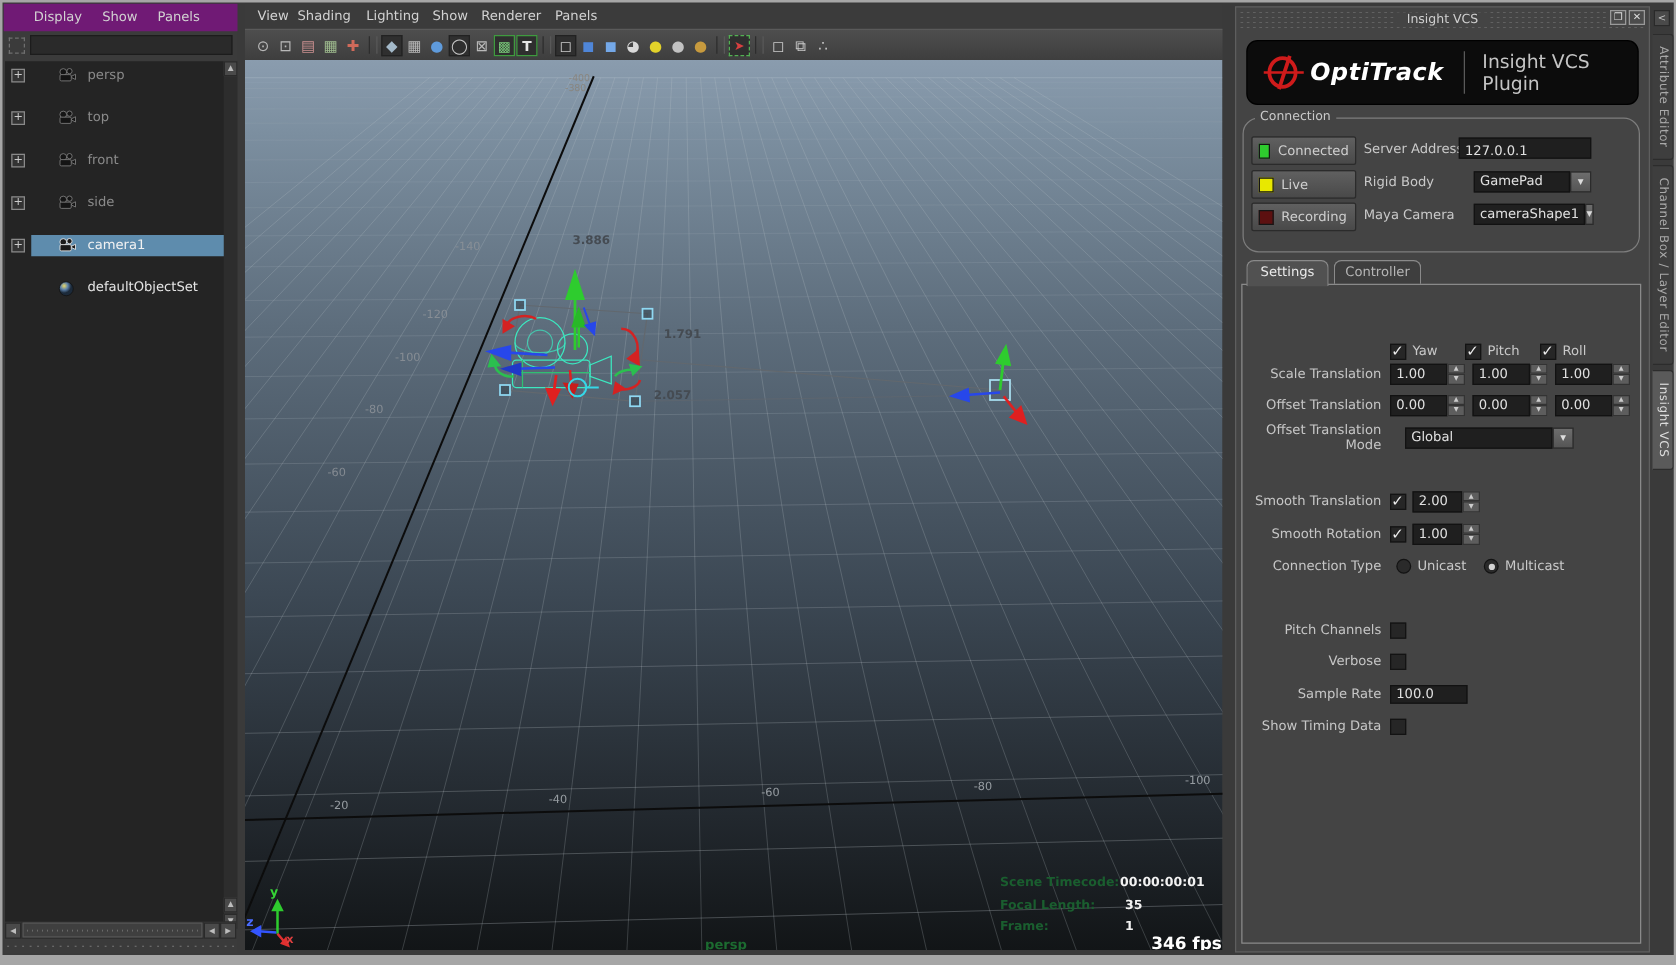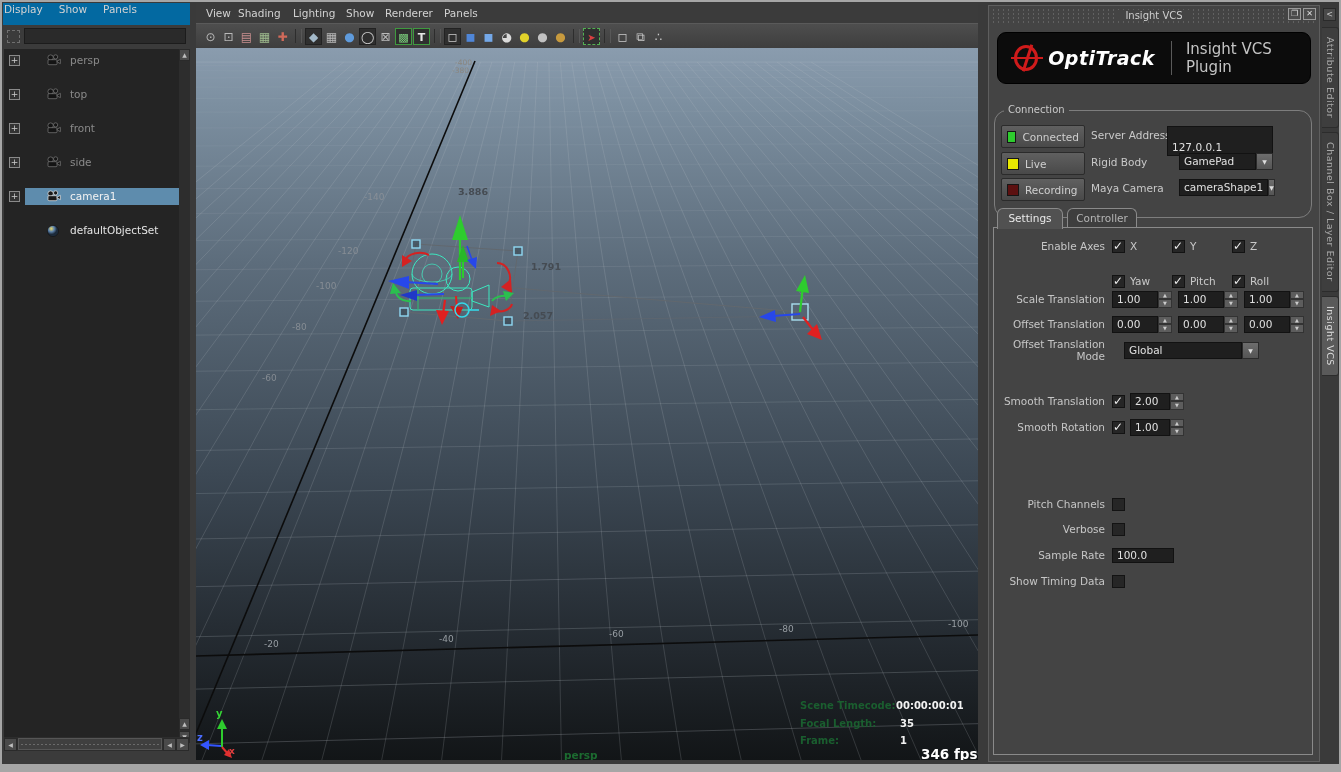--- a/index.html
+++ b/index.html
@@ -4,21 +4,21 @@
 <style>
   * { margin:0; padding:0; box-sizing:border-box; }
   body { background:#222; font-family:"DejaVu Sans","Liberation Sans",sans-serif; }
   .app { position:relative; width:1341px; height:772px; background:#3a3a3a;
          border:2px solid #a6a6a6; border-bottom-width:8px; overflow:hidden;
          color:#c8c8c8; font-size:10.5px; }
 
   
   .outliner { position:absolute; left:1px; top:1px; width:187px; height:760px; background:#3b3b3b; }
   .ol-menubar { position:absolute; left:0; top:0; width:100%; height:22px; display:flex; gap:16px;
-                padding-left:1px; background:#0369a1; }
+                align-items:center; padding-left:24px; background:#701a75; }
   .ol-menubar span { color:#d2d2d2; cursor:default; }
   .ol-search { position:absolute; left:0; top:22px; width:100%; height:22px; display:flex; align-items:center; gap:4px; padding:0 4px; }
   .ol-search .selbox { width:13px; height:13px; border:1px dashed #6f6f6f; }
   .ol-search input { flex:1; height:16px; background:#2a2a2a; border:1px solid #1c1c1c; color:#ddd; font-size:10px; padding:0 3px; outline:none; }
   .ol-tree { position:absolute; left:1px; top:46px; width:185px; height:694px; background:#242424; overflow:hidden; }
   .ol-row { position:relative; height:17px; display:flex; align-items:center; }
   .ol-exp { position:absolute; left:5px; top:3px; width:11px; height:11px; background:#333; border:1px solid #8a8a8a;
             color:#ccc; font-size:9px; line-height:9px; text-align:center; }
   .ol-ico { position:absolute; left:42px; top:2px; }
   .ol-lbl { position:absolute; left:66px; top:2px; color:#8a8a8a; }
@@ -66,28 +66,28 @@
   .wbtn { width:13px; height:12px; border:1px solid #9a9a9a; background:#4c4c4c; color:#ddd;
           font-size:8px; line-height:10px; text-align:center; }
   .logo { position:absolute; left:8px; top:26px; right:8px; height:52px; background:#0c0c0c;
           border-radius:9px; display:flex; align-items:center; border:1px solid #000; }
   .logo-mark { position:relative; width:26px; height:26px; border:3px solid #cf1b1b; border-radius:50%; margin-left:16px; }
   .logo-mark::before { content:""; position:absolute; left:-6px; top:9px; width:32px; height:2px; background:#cf1b1b; }
   .logo-mark::after { content:""; position:absolute; left:9px; top:-4px; width:3px; height:28px; background:#cf1b1b; transform:rotate(18deg); }
   .logo-brand { color:#fff; font-size:19px; font-weight:bold; font-style:italic; margin-left:10px; letter-spacing:.5px; }
   .logo-div { width:1px; height:34px; background:#5a5a5a; margin:0 14px 0 16px; }
   .logo-prod { color:#c4c4c4; font-size:15px; }
-  .group { position:absolute; left:5px; top:104px; right:7px; height:108px; border:1px solid #7d7d7d; border-radius:13px; }
+  .group { position:absolute; left:5px; top:88px; right:7px; height:108px; border:1px solid #7d7d7d; border-radius:13px; }
   .group .legend { position:absolute; left:9px; top:-7px; background:#444; padding:0 4px; color:#c9c9c9; font-size:10px; }
   .cbtn { position:absolute; left:6px; width:84px; height:23px; background:linear-gradient(#606060,#494949);
           border:1px solid #2b2b2b; border-radius:2px; display:flex; align-items:center; gap:6px; padding:0 5px; color:#cfcfcf; }
   .chip { width:12px; height:12px; border:1px solid #151515; }
   .frow-lbl { position:absolute; left:96px; color:#c9c9c9; }
   .tfield { position:absolute; left:172px; width:106px; height:17px; background:#1f1f1f; border:1px solid #121212;
-            color:#e0e0e0; padding:14px 4px; font-size:10.5px; }
+            color:#e0e0e0; padding:4px 4px; font-size:10.5px; }
   .dd { position:absolute; left:172px; width:106px; height:17px; display:flex;padding-left:12px; }
   .dd .val { flex:1; background:#1f1f1f; border:1px solid #121212; color:#e0e0e0; padding:1px 4px; }
   .dd .arr { width:17px; background:linear-gradient(#6d6d6d,#555); border:1px solid #2b2b2b; color:#ddd;
              font-size:6px; line-height:15px; text-align:center; }
   .tab { position:absolute; top:202px; height:20px; line-height:19px; text-align:center;
          border:1px solid #8a8a8a; border-bottom:none; border-radius:6px 6px 0 0; background:#3e3e3e; color:#b5b5b5; }
   .tab.active { background:#515151; color:#eaeaea; height:21px; z-index:2; }
   .tabbox { position:absolute; left:4px; top:221px; right:6px; height:528px; border:1px solid #8a8a8a; background:#444; }
   .row { position:absolute; left:0; right:0; height:18px; display:flex; align-items:center; }
   .row .lbl { display:inline-block; width:111px; text-align:right; margin-right:7px; color:#c6c6c6; flex:0 0 111px; }
@@ -507,35 +507,20 @@
       <div class="dd" style="top:68px">
         <span class="val">cameraShape1</span>
         <span class="arr">▼</span>
       </div>
     </div>
 
     <div class="tab active" style="left:8px;width:66px">Settings</div>
     <div class="tab" style="left:78px;width:70px">Controller</div>
 
     <div class="tabbox">
-      <div class="row" style="top:9px">
-        <span class="lbl">Enable Axes</span>
-        <span class="axcell">
-            <span class="cb on"></span>
-            <span>X</span>
-          </span>
-        <span class="axcell">
-            <span class="cb on"></span>
-            <span>Y</span>
-          </span>
-        <span class="axcell">
-            <span class="cb on"></span>
-            <span>Z</span>
-          </span>
-      </div>
       <div class="row" style="top:44px">
         <span class="lbl"></span>
         <span class="axcell">
             <span class="cb on"></span>
             <span>Yaw</span>
           </span>
         <span class="axcell">
             <span class="cb on"></span>
             <span>Pitch</span>
           </span>
@@ -614,20 +599,27 @@
         <span class="lbl">Smooth Rotation</span>
         <span class="cb on" style="margin-right:5px"></span>
         <span class="spinbox">
             <span class="sval" style="width:40px">1.00</span>
             <span class="spin">
               <b>▲</b>
               <b>▼</b>
             </span>
           </span>
       </div>
+      <div class="row" style="top:216px">
+        <span class="lbl">Connection Type</span>
+        <span class="rd" style="margin-left:5px"></span>
+        <span style="margin:0 14px 0 5px;color:#c9c9c9">Unicast</span>
+        <span class="rd on"></span>
+        <span style="margin-left:5px;color:#c9c9c9">Multicast</span>
+      </div>
       <div class="row" style="top:267px">
         <span class="lbl">Pitch Channels</span>
         <span class="cb"></span>
       </div>
       <div class="row" style="top:292px">
         <span class="lbl">Verbose</span>
         <span class="cb"></span>
       </div>
       <div class="row" style="top:318px">
         <span class="lbl">Sample Rate</span>

